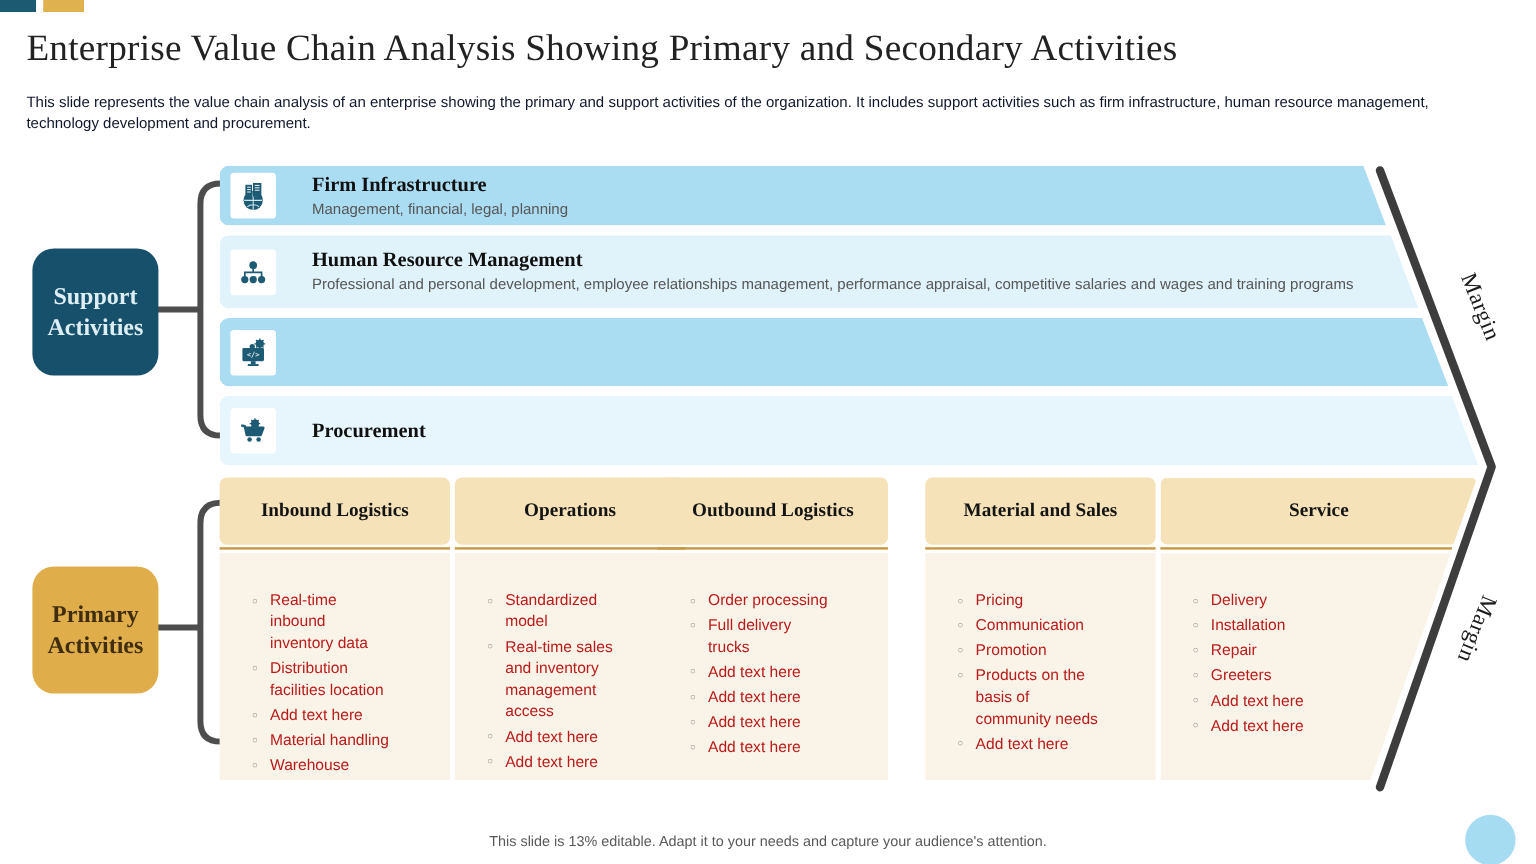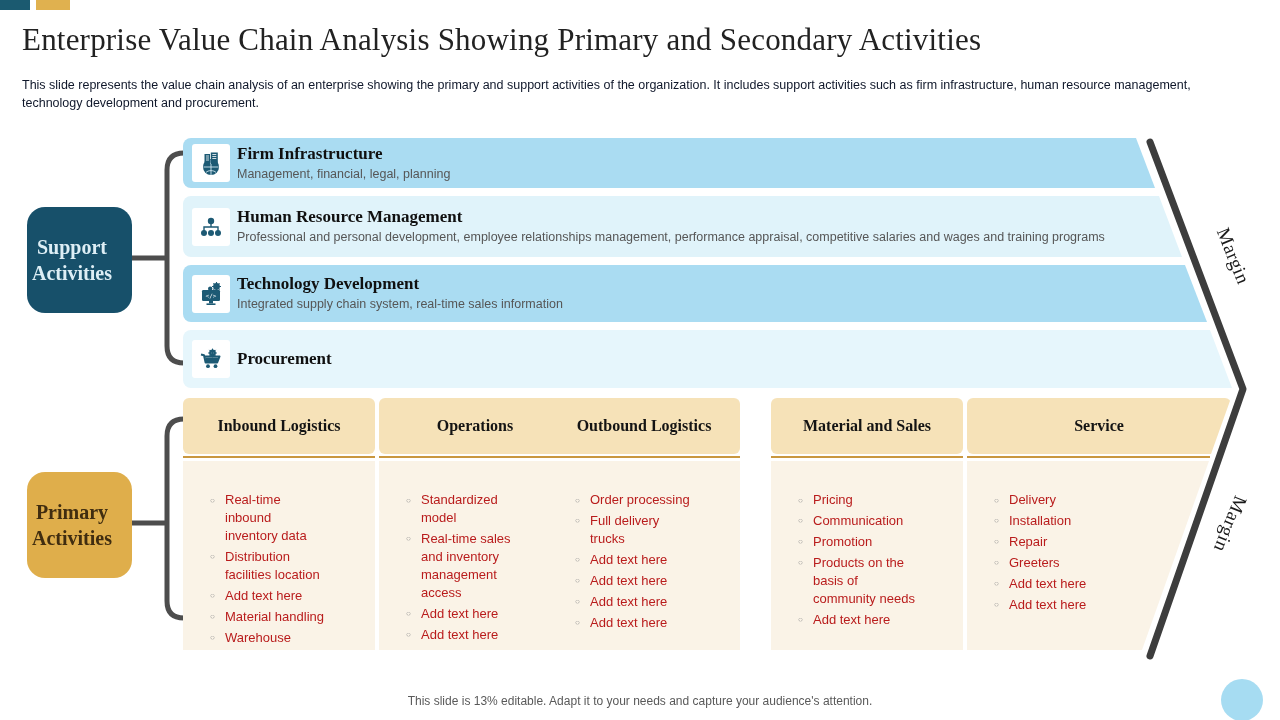--- a/index.html
+++ b/index.html
@@ -23,42 +23,42 @@
   }
   .footer {
     position:absolute; left:0; right:0; top:694px; text-align:center;
     font-size:12px; color:#595959;
   }
 
   svg.overlay { position:absolute; left:0; top:0; pointer-events:none; }
 
   .side-box {
     position:absolute; left:27px; width:105px; height:106px; border-radius:18px;
-    display:flex; align-items:center; justify-content:flex-start; text-align:center;
+    display:flex; align-items:center; justify-content:center; text-align:center;
     font-family:"Liberation Serif", serif; font-weight:bold; font-size:20px; line-height:1.3;
   }
   .side-box.support { top:207px; background:#17506a; color:#ddeef5; }
   .side-box.primary { top:472px; background:#dfae4b; color:#402d10; }
   .side-box span { display:block; width:90px; }
 
   .bar { position:absolute; left:183px; display:flex; align-items:center;
          border-radius:8px 0 0 8px; }
   .bar.b1 { top:138px; height:50px; width:972px;  background:#aadcf2;
             clip-path:polygon(0 0, 953px 0, 972px 100%, 0 100%); }
   .bar.b2 { top:196px; height:61px; width:999px;  background:#e0f3fa;
             clip-path:polygon(0 0, 976px 0, 999px 100%, 0 100%); }
   .bar.b3 { top:265px; height:57px; width:1024px; background:#aadcf2;
             clip-path:polygon(0 0, 1002px 0, 1024px 100%, 0 100%); }
   .bar.b4 { top:330px; height:58px; width:1049px; background:#e6f6fc;
             clip-path:polygon(0 0, 1027px 0, 1049px 100%, 0 100%); }
   .icon-tile {
     width:38px; height:38px; margin-left:9px; flex:0 0 38px; background:#ffffff;
     border-radius:3px; display:flex; align-items:center; justify-content:center;
   }
-  .bar-text { margin-left:7px; max-width:880px; }
+  .bar-text { margin-left:30px; max-width:880px; }
   .bar-title { font-family:"Liberation Serif", serif; font-weight:bold;
                font-size:17px; color:#101010; }
   .bar-desc  { font-size:12.5px; color:#565656; line-height:1.35; margin-top:2px; }
 
   .col-header {
     position:absolute; top:398px; height:56px; background:#f6e2b8; border-radius:6px;
     display:flex; align-items:center; justify-content:center; text-align:center;
     font-family:"Liberation Serif", serif; font-weight:bold; font-size:16px;
     line-height:1.25; color:#141414;
   }
@@ -158,24 +158,20 @@
         <circle cx="18.5" cy="5.5" r="3.4" fill="#1d5a74"></circle>
         <circle cx="18.5" cy="5.5" r="1.2" fill="#ffffff"></circle>
         <path d="M18.5 1 V10 M14 5.5 H23 M15.4 2.4 L21.6 8.6 M21.6 2.4 L15.4 8.6" stroke="#1d5a74" stroke-width="1.1"></path>
         <circle cx="12.2" cy="7.8" r="2.2" fill="#1d5a74"></circle>
         <rect x="4" y="9" width="18" height="11" rx="1.2" fill="#1d5a74"></rect>
         <text x="13" y="16.6" font-size="6" fill="#ffffff" text-anchor="middle" font-family="monospace">&lt;/&gt;</text>
         <rect x="11" y="20" width="4" height="2.4" fill="#1d5a74"></rect>
         <rect x="8.5" y="22.4" width="9" height="1.6" fill="#1d5a74"></rect>
       </svg>
     </div>
-    <div class="bar-text">
-      <div class="bar-title">Technology Development</div>
-      <div class="bar-desc">Integrated supply chain system, real-time sales information</div>
-    </div>
   </div>
 
   <div class="bar b4">
     <div class="icon-tile">
       <svg width="26" height="26" viewBox="0 0 26 26">
         <circle cx="14.5" cy="7" r="3.4" fill="#1d5a74"></circle>
         <circle cx="14.5" cy="7" r="1.2" fill="#ffffff"></circle>
         <path d="M14.5 2.6 V11.4 M10.1 7 H18.9 M11.4 3.9 L17.6 10.1 M17.6 3.9 L11.4 10.1" stroke="#1d5a74" stroke-width="1"></path>
         <path d="M3 8.5 L6 9.2 L7.6 16.5 H19.2 L21.5 10.5 H7" fill="none" stroke="#1d5a74" stroke-width="2" stroke-linejoin="round"></path>
         <path d="M7.6 16.5 H19.2 L21 11.5 H7.2 Z" fill="#1d5a74"></path>

